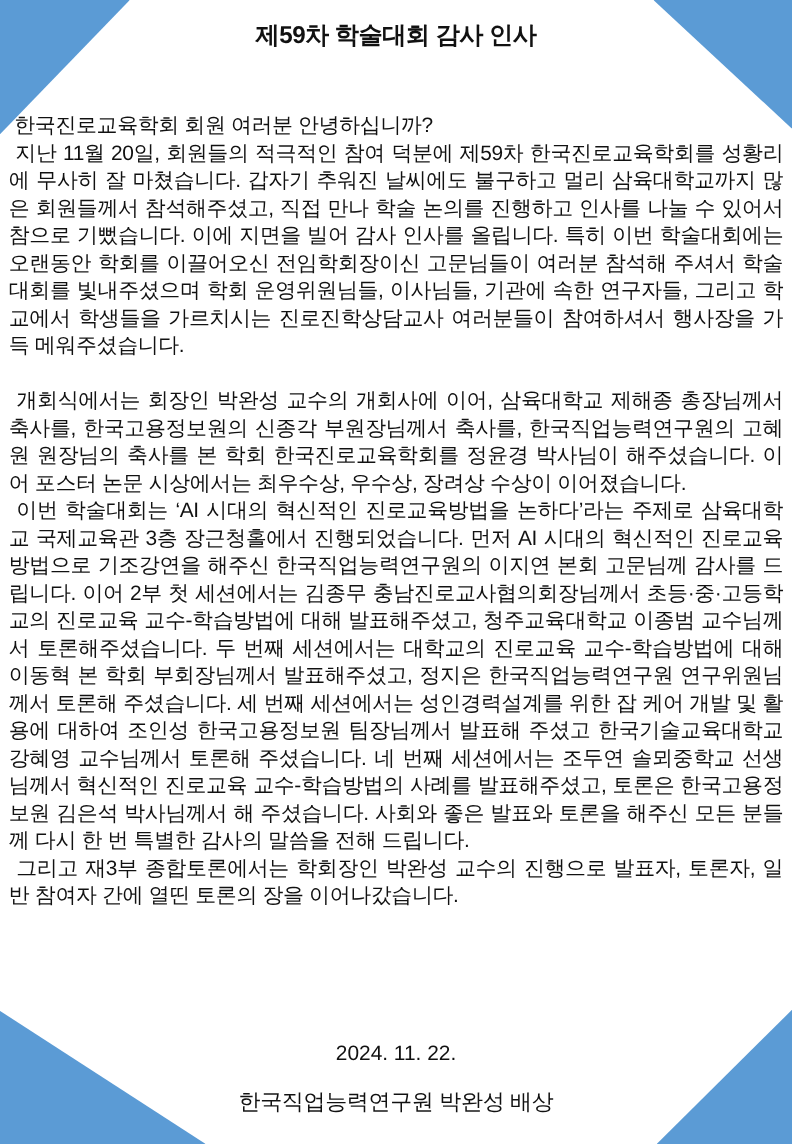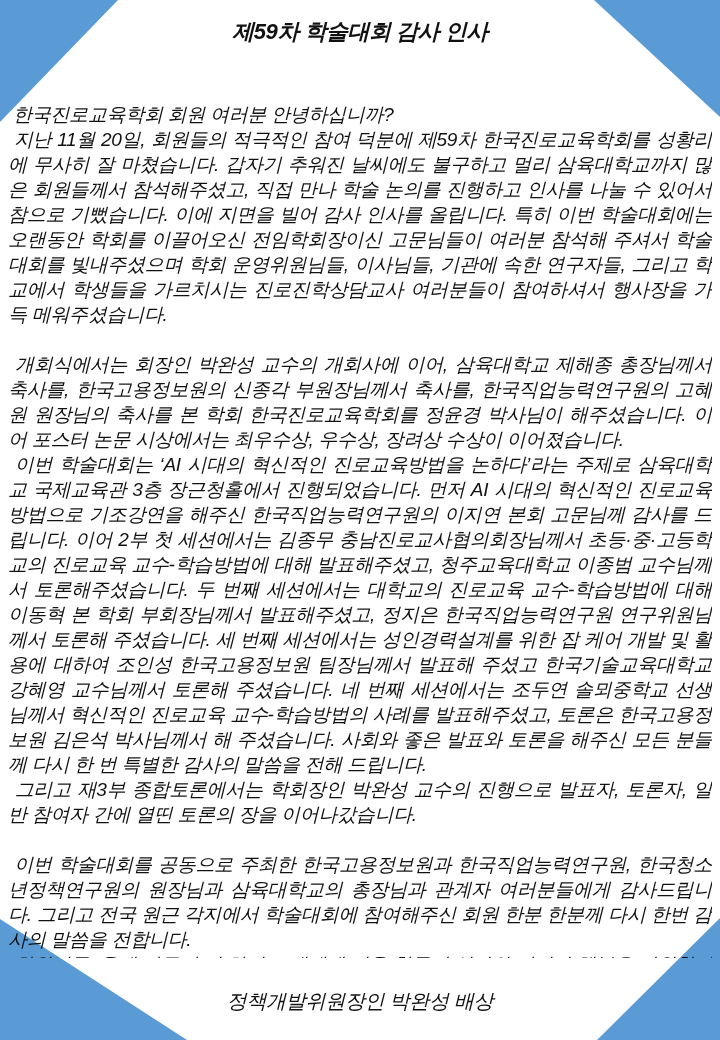--- a/index.html
+++ b/index.html
@@ -4,21 +4,20 @@
 <style>
   html, body { margin: 0; padding: 0; background: #fff; }
   .page {
     position: relative;
     width: 720px;
     height: 1040px;
     background: #ffffff;
     overflow: hidden;
     font-family: "Liberation Sans", sans-serif;
     color: #111111;
-    font-style: italic;
   }
   .corner { position: absolute; }
   .tri-tl { left: 0; top: 0; width: 118px; height: 122px; clip-path: polygon(0 0, 100% 0, 0 100%); }
   .tri-tr { right: 0; top: 0; width: 126px; height: 117px; clip-path: polygon(0 0, 100% 0, 100% 100%); }
   .tri-bl { left: 0; bottom: 0; width: 187px; height: 121px; clip-path: polygon(0 0, 100% 100%, 0 100%); }
   .tri-br { right: 0; bottom: 0; width: 123px; height: 122px; clip-path: polygon(100% 0, 100% 100%, 0 100%); }
   .doc-title {
     position: absolute;
     top: 17px; left: 0; right: 0;
     text-align: center;
@@ -71,21 +70,18 @@
   <div class="content">
     <div class="group">
       <p class="para"> 한국진로교육학회 회원 여러분 안녕하십니까?</p>
       <p class="para"> 지난 11월 20일, 회원들의 적극적인 참여 덕분에 제59차 한국진로교육학회를 성황리에 무사히 잘 마쳤습니다. 갑자기 추워진 날씨에도 불구하고 멀리 삼육대학교까지 많은 회원들께서 참석해주셨고, 직접 만나 학술 논의를 진행하고 인사를 나눌 수 있어서 참으로 기뻤습니다. 이에 지면을 빌어 감사 인사를 올립니다. 특히 이번 학술대회에는 오랜동안 학회를 이끌어오신 전임학회장이신 고문님들이 여러분 참석해 주셔서 학술대회를 빛내주셨으며 학회 운영위원님들, 이사님들, 기관에 속한 연구자들, 그리고 학교에서 학생들을 가르치시는 진로진학상담교사 여러분들이 참여하셔서 행사장을 가득 메워주셨습니다.</p>
     </div>
     <div class="group">
       <p class="para"> 개회식에서는 회장인 박완성 교수의 개회사에 이어, 삼육대학교 제해종 총장님께서 축사를, 한국고용정보원의 신종각 부원장님께서 축사를, 한국직업능력연구원의 고혜원 원장님의 축사를 본 학회 한국진로교육학회를 정윤경 박사님이 해주셨습니다. 이어 포스터 논문 시상에서는 최우수상, 우수상, 장려상 수상이 이어졌습니다.</p>
       <p class="para"> 이번 학술대회는 ‘AI 시대의 혁신적인 진로교육방법을 논하다’라는 주제로 삼육대학교 국제교육관 3층 장근청홀에서 진행되었습니다. 먼저 AI 시대의 혁신적인 진로교육방법으로 기조강연을 해주신 한국직업능력연구원의 이지연 본회 고문님께 감사를 드립니다. 이어 2부 첫 세션에서는 김종무 충남진로교사협의회장님께서 초등·중·고등학교의 진로교육 교수-학습방법에 대해 발표해주셨고, 청주교육대학교 이종범 교수님께서 토론해주셨습니다. 두 번째 세션에서는 대학교의 진로교육 교수-학습방법에 대해 이동혁 본 학회 부회장님께서 발표해주셨고, 정지은 한국직업능력연구원 연구위원님께서 토론해 주셨습니다. 세 번째 세션에서는 성인경력설계를 위한 잡 케어 개발 및 활용에 대하여 조인성 한국고용정보원 팀장님께서 발표해 주셨고 한국기술교육대학교 강혜영 교수님께서 토론해 주셨습니다. 네 번째 세션에서는 조두연 솔뫼중학교 선생님께서 혁신적인 진로교육 교수-학습방법의 사례를 발표해주셨고, 토론은 한국고용정보원 김은석 박사님께서 해 주셨습니다. 사회와 좋은 발표와 토론을 해주신 모든 분들께 다시 한 번 특별한 감사의 말씀을 전해 드립니다.</p>
       <p class="para"> 그리고 재3부 종합토론에서는 학회장인 박완성 교수의 진행으로 발표자, 토론자, 일반 참여자 간에 열띤 토론의 장을 이어나갔습니다.</p>
     </div>
-    <div class="group">
-      <p class="para"> 이번 학술대회를 공동으로 주최한 한국고용정보원과 한국직업능력연구원, 한국청소년정책연구원의 원장님과 삼육대학교의 총장님과 관계자 여러분들에게 감사드립니다. 그리고 전국 원근 각지에서 학술대회에 참여해주신 회원 한분 한분께 다시 한번 감사의 말씀을 전합니다.</p>
-      <p class="para"> 회원님들, 올해 마무리 잘 하시고 새해에 더욱 학문적 성과와 건강과 행복을 기원합니다. 감사합니다.</p>
-    </div>
   </div>
 
-  <div class="footer-sign">정책개발위원장인 박완성 배상</div>
+  <div class="footer-date">2024. 11. 22.</div>
+  <div class="footer-sign">한국직업능력연구원 박완성 배상</div>
 
 </div>
 
 </body></html>

